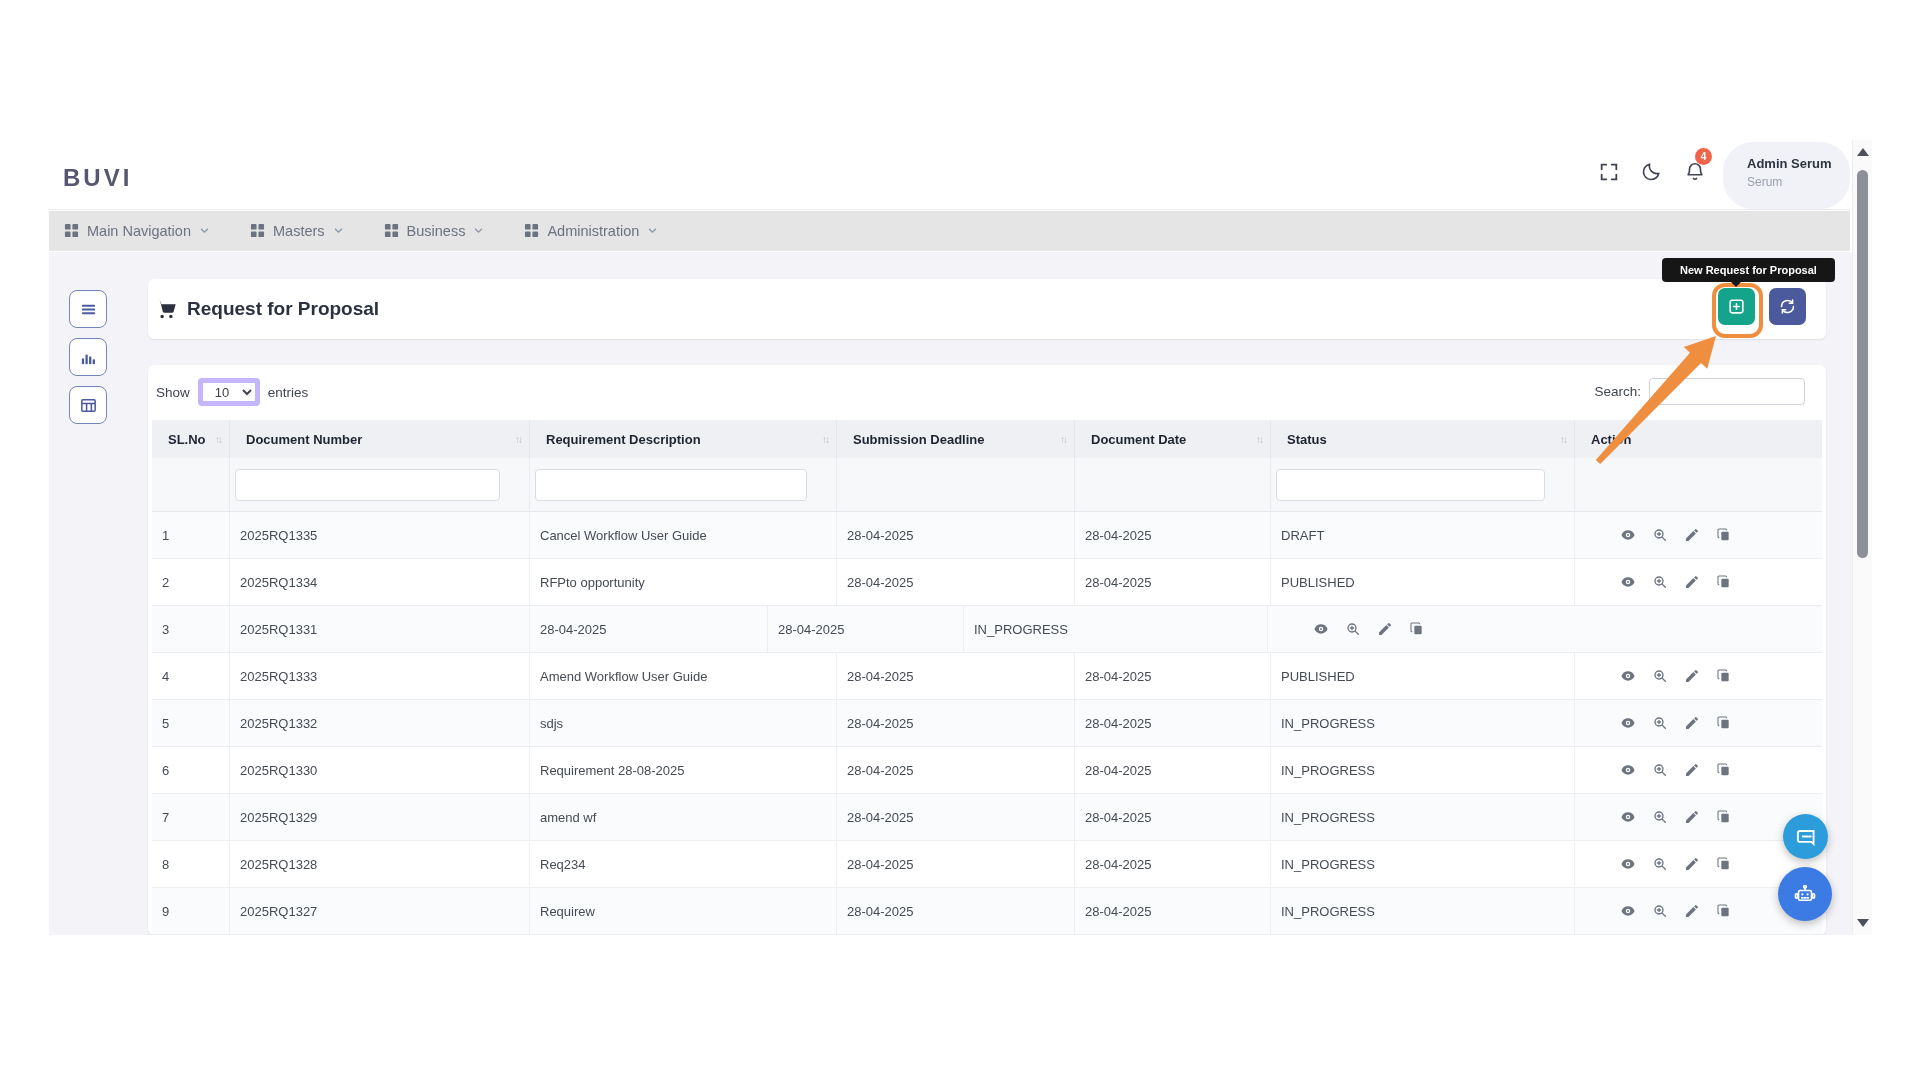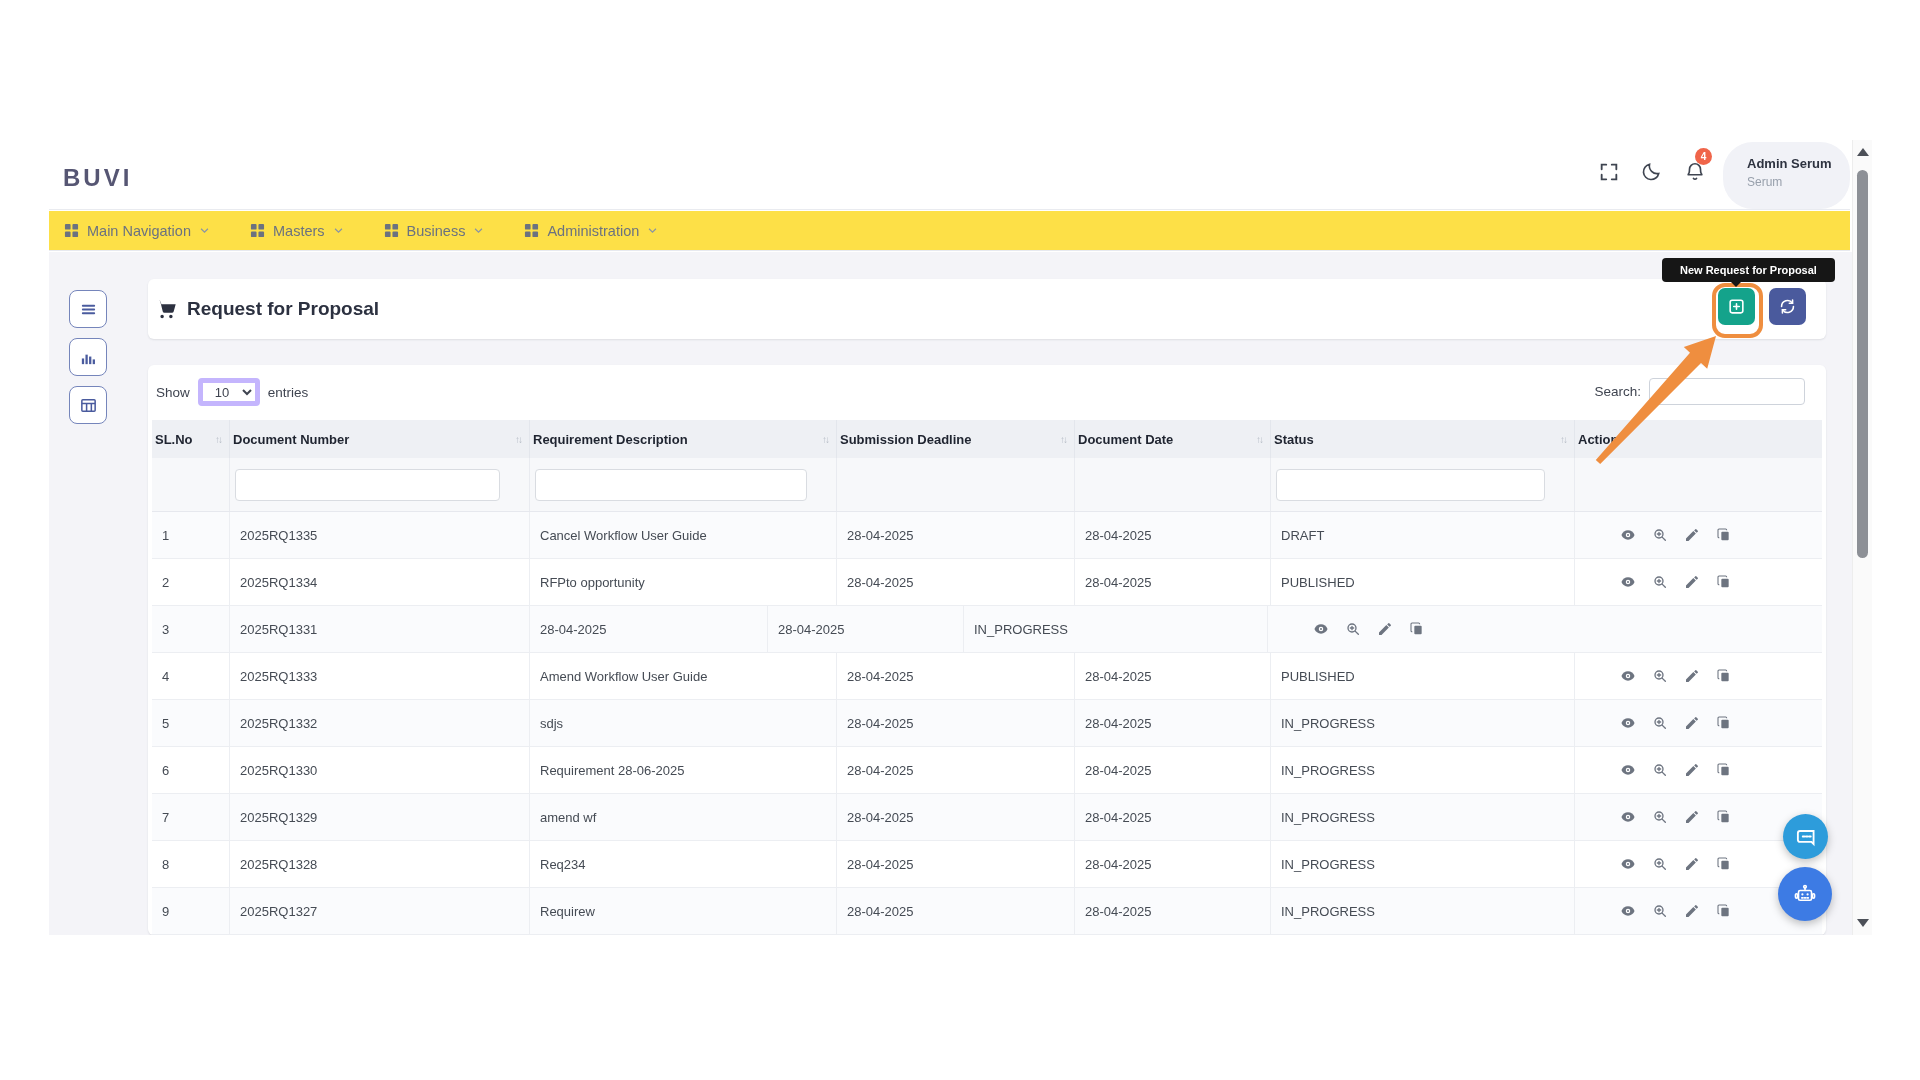--- a/index.html
+++ b/index.html
@@ -13,21 +13,21 @@
   .tb-btn svg { width:22px; height:22px; }
   .btn-full { left:1547px; }
   .btn-moon { left:1589px; }
   .btn-bell { left:1633px; }
   .badge { position:absolute; left:1646px; top:38px; min-width:17px; height:17px; border-radius:50%; background:#f0654a; color:#fff; font-size:10px; font-weight:700; line-height:17px; text-align:center; }
   .user { position:absolute; left:1674px; top:32px; width:127px; height:67px; background:#f1f2f7; padding:14px 0 0 24px; cursor:pointer;border-radius:30px; }
   .user-name { font-size:13px; font-weight:700; color:#2e3340; }
   .user-role { font-size:12px; color:#98a0ac; margin-top:4px; }
 
   
-  .navbar { position:absolute; left:49px; top:211px; width:1801px; height:40px; background:#fde047; border-bottom:1px solid #e7e9ef; display:flex; align-items:center; gap:40px; padding-left:15px; }
+  .navbar { position:absolute; left:49px; top:211px; width:1801px; height:40px; background:#e5e5e5; border-bottom:1px solid #e7e9ef; display:flex; align-items:center; gap:40px; padding-left:15px; }
   .nav-item { display:flex; align-items:center; gap:8px; color:#6b7280; font-size:14.5px; cursor:pointer; }
   .nav-item svg.grid { width:15px; height:15px; }
   .nav-item svg.chev { width:11px; height:11px; color:#8a94a3; }
 
   
   .content { position:absolute; left:49px; top:252px; width:1804px; height:683px; background:#f4f4f8; overflow:hidden; }
   .rail-btn { position:absolute; left:20px; width:38px; height:38px; background:#fff; border:1px solid #7585bb; border-radius:8px; color:#4a5b9e; cursor:pointer; display:flex; align-items:center; justify-content:center; }
   .rail-btn svg { width:19px; height:19px; }
   .rail-1 { top:38px; } .rail-2 { top:86px; } .rail-3 { top:134px; }
 
@@ -43,21 +43,21 @@
   .tc-toolbar { position:relative; height:55px; }
   .show-group { position:absolute; left:8px; top:13px; display:flex; align-items:center; gap:8px; font-size:13.5px; color:#3f4450; }
   .show-group select { width:62px; height:28px; border:5px solid #c4b5fd; border-radius:4px; color:#3f4450; font-size:13px; padding-left:8px; background:#fff; }
   .search-group { position:absolute; right:21px; top:13px; display:flex; align-items:center; gap:8px; font-size:13.5px; color:#3f4450; font-weight:500; }
   .search-group input { width:156px; height:27px; border:1px solid #ced3db; border-radius:4px; padding:0 8px; font-size:13px; }
 
   .tbl { position:absolute; left:4px; right:4px; top:55px; }
   .trow, .thead, .tfilter { display:flex; width:100%; }
   .thead { background:#eef0f4; height:38px; }
   .tfilter { background:#f7f8fa; height:54px; border-bottom:1px solid #e6e8ee; }
-  .th { display:flex; align-items:center; justify-content:space-between; padding:0 8px 0 3px; font-size:13px; font-weight:700; color:#1f2430; border-right:1px solid #e3e6ec; }
+  .th { display:flex; align-items:center; justify-content:space-between; padding:0 8px 0 16px; font-size:13px; font-weight:700; color:#1f2430; border-right:1px solid #e3e6ec; }
   .th:last-child { border-right:none; }
   .sort { font-size:10px; color:#b6bcc6; letter-spacing:-2px; }
   .tf { border-right:1px solid #e9ebf0; display:flex; align-items:center; }
   .tf:last-child { border-right:none; }
   .tf input { margin-left:5px; width:calc(100% - 34px); height:32px; border:1px solid #d9dce1; border-radius:4px; background:#fff; padding:0 8px; font-size:13px; }
   .trow { height:47px; border-bottom:1px solid #eceef2; }
   .trow:nth-child(odd) { background:#fafbfd; }
   .trow:nth-child(even) { background:#fff; }
   .td { display:flex; align-items:center; padding-left:10px; font-size:13px; color:#454b54; border-right:1px solid #eceef2; overflow:hidden; white-space:nowrap; }
   .td:last-child { border-right:none; }
@@ -441,21 +441,21 @@
           <svg viewBox="0 0 24 24">
                     <rect x="8" y="7" width="11" height="13" rx="1.5" fill="currentColor"></rect>
                     <path d="M5 16H4.5A1.5 1.5 0 0 1 3 14.5v-10A1.5 1.5 0 0 1 4.5 3h10A1.5 1.5 0 0 1 16 4.5V5" fill="none" stroke="currentColor" stroke-width="1.6"></path>
                   </svg>
         </button>
       </div>
     </div>
             <div class="trow">
       <div class="td c1">6</div>
       <div class="td c2">2025RQ1330</div>
-      <div class="td c3">Requirement 28-06-2025</div>
+      <div class="td c3">Requirement 28-08-2025</div>
       <div class="td c4">28-04-2025</div>
       <div class="td c5">28-04-2025</div>
       <div class="td c6">IN_PROGRESS</div>
       <div class="td c7 actions">
         <button class="act-btn">
           <svg viewBox="0 0 24 24" fill="currentColor">
                     <path d="M12 5C7.5 5 3.7 7.9 2.2 12c1.5 4.1 5.3 7 9.8 7s8.3-2.9 9.8-7C20.3 7.9 16.5 5 12 5z"></path>
                     <circle cx="12" cy="12" r="3.4" fill="#fff"></circle>
                     <circle cx="12" cy="12" r="1.5"></circle>
                   </svg>

